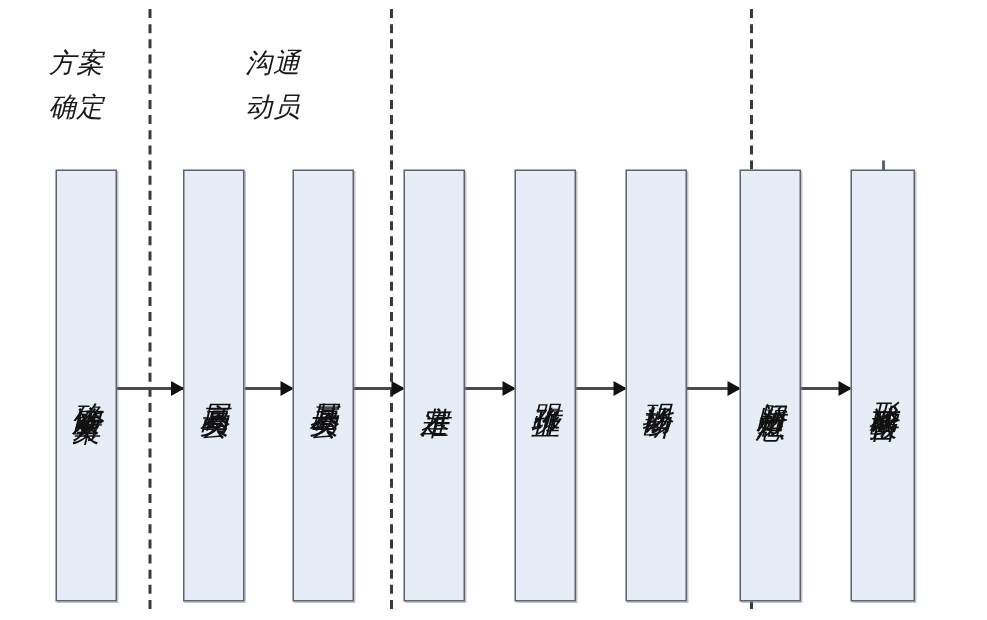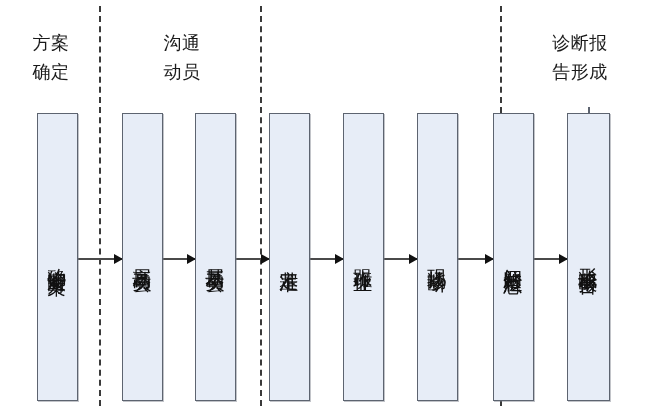--- a/index.html
+++ b/index.html
@@ -7,20 +7,21 @@
     padding: 0;
     background: #ffffff;
   }
   #canvas {
     position: relative;
     width: 658px;
     height: 413px;
     background: #ffffff;
     overflow: hidden;
     font-family: "DejaVu Serif", "Liberation Serif", serif;
+    font-style: italic;
   }
   
   .phase-header {
     position: absolute;
     text-align: center;
     color: #1a1a1a;
     font-size: 18px;
     line-height: 29px;
     font-family: "DejaVu Serif", "Liberation Serif", serif;
     letter-spacing: 0.5px;
@@ -84,22 +85,20 @@
 </style>
 </head>
 <body>
 
 <div id="canvas">
 
   <div class="phase-header" style="left: 8px; top: 28px; width: 86px;">方案
 确定</div>
   <div class="phase-header" style="left: 112px; top: 28px; width: 140px;">沟通
 动员</div>
-  <div class="phase-header" style="left: 510px; top: 28px; width: 140px;">诊断报
-告形成</div>
 
   <div class="divider" style="left: 99px;"></div>
   <div class="divider" style="left: 260px;"></div>
   <div class="divider" style="left: 500px;"></div>
 
   <div class="arrow" style="left: 78px; top: 258px; width: 44px;"></div>
   <div class="arrow" style="left: 163px; top: 258px; width: 32px;"></div>
   <div class="arrow" style="left: 236px; top: 258px; width: 33px;"></div>
   <div class="arrow" style="left: 310px; top: 258px; width: 33px;"></div>
   <div class="arrow" style="left: 384px; top: 258px; width: 33px;"></div>

